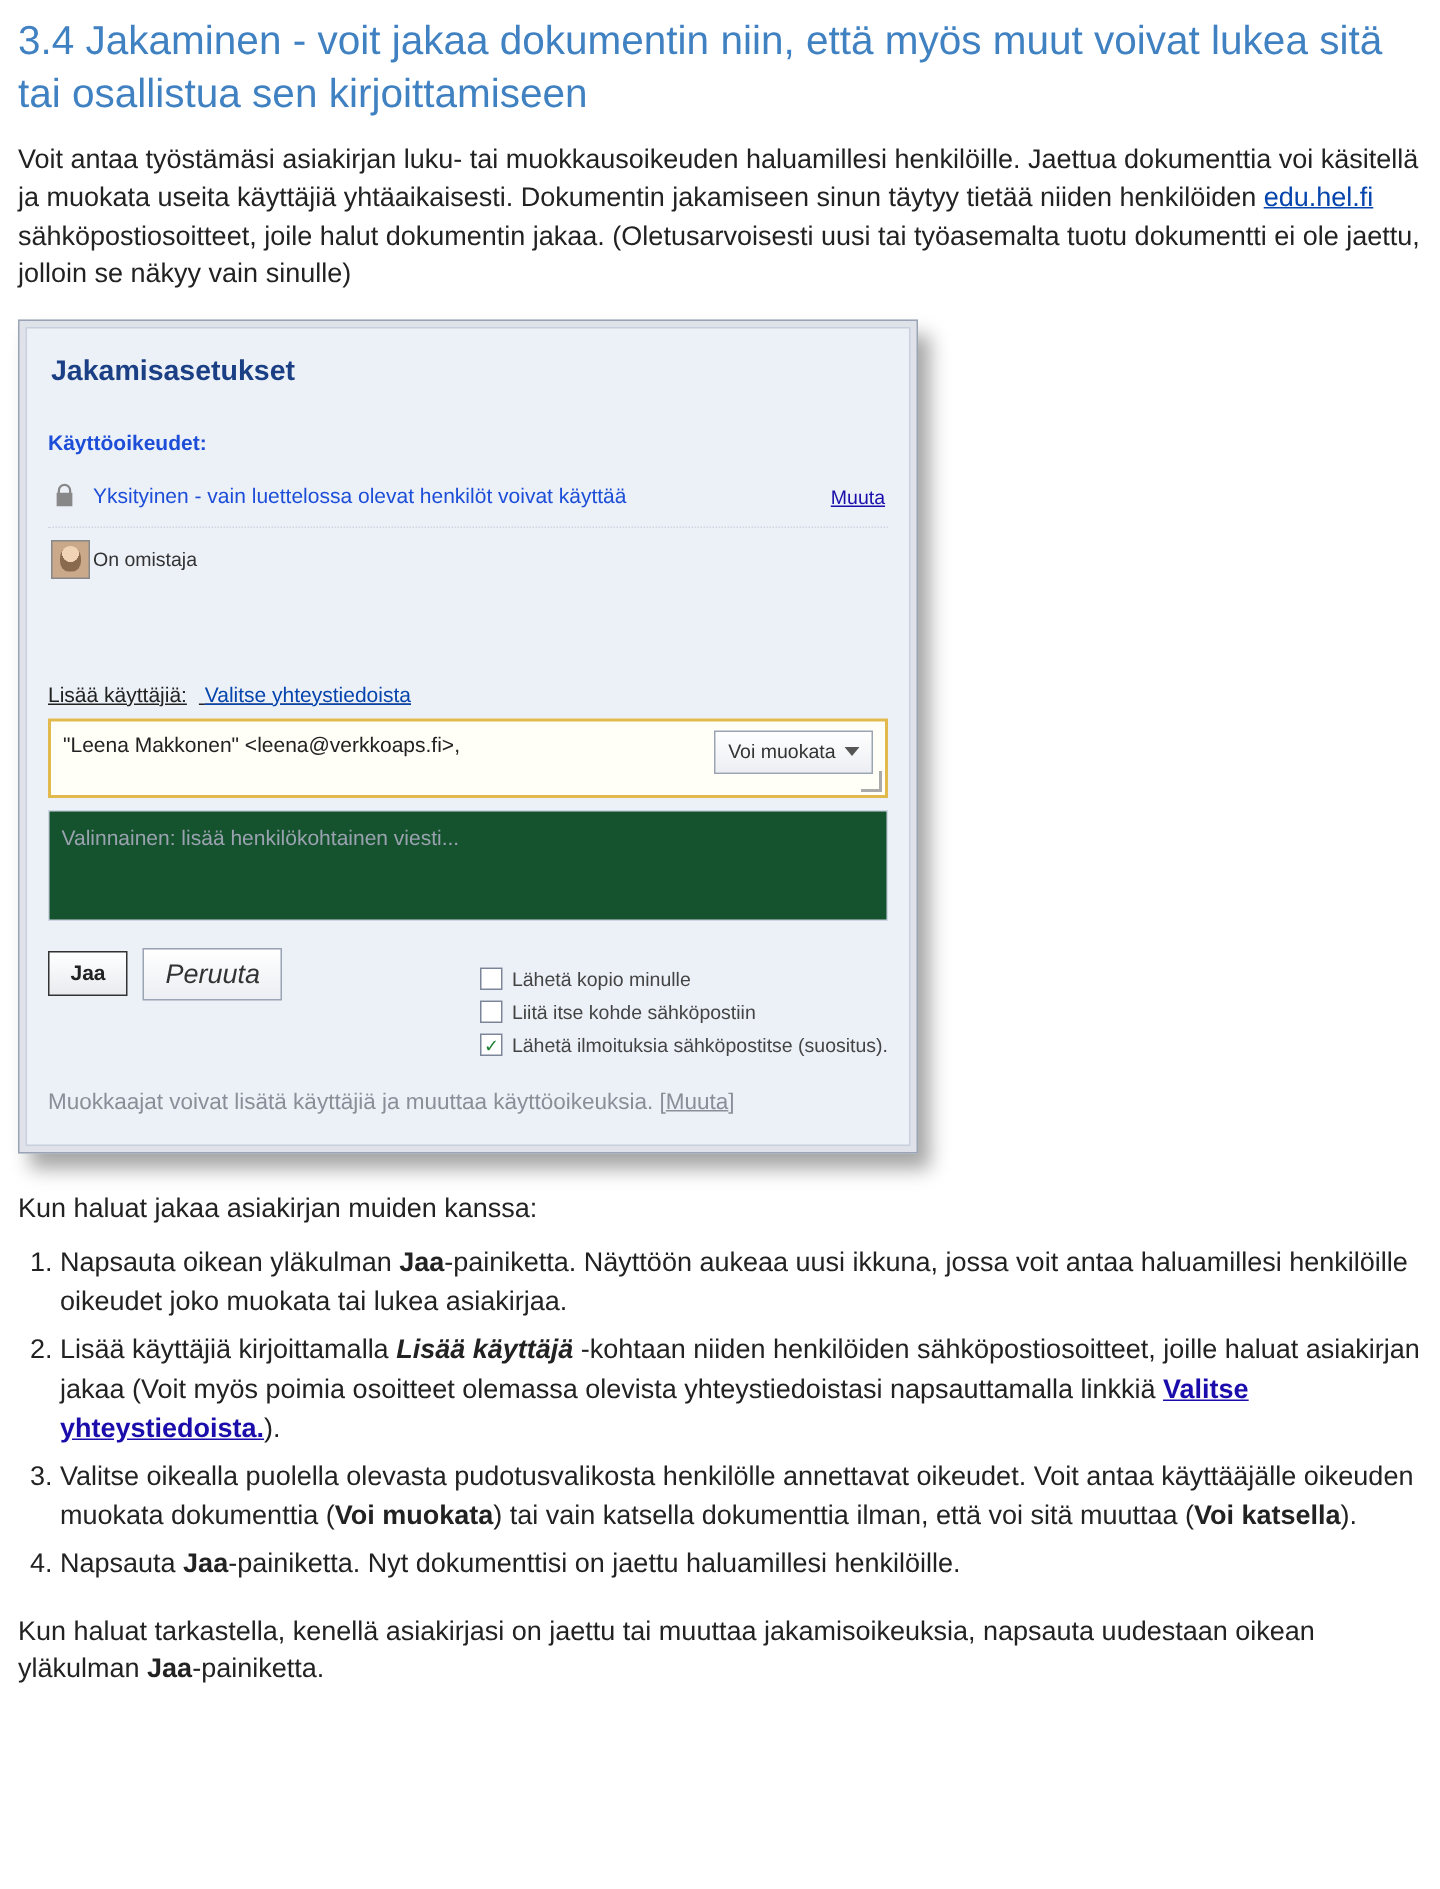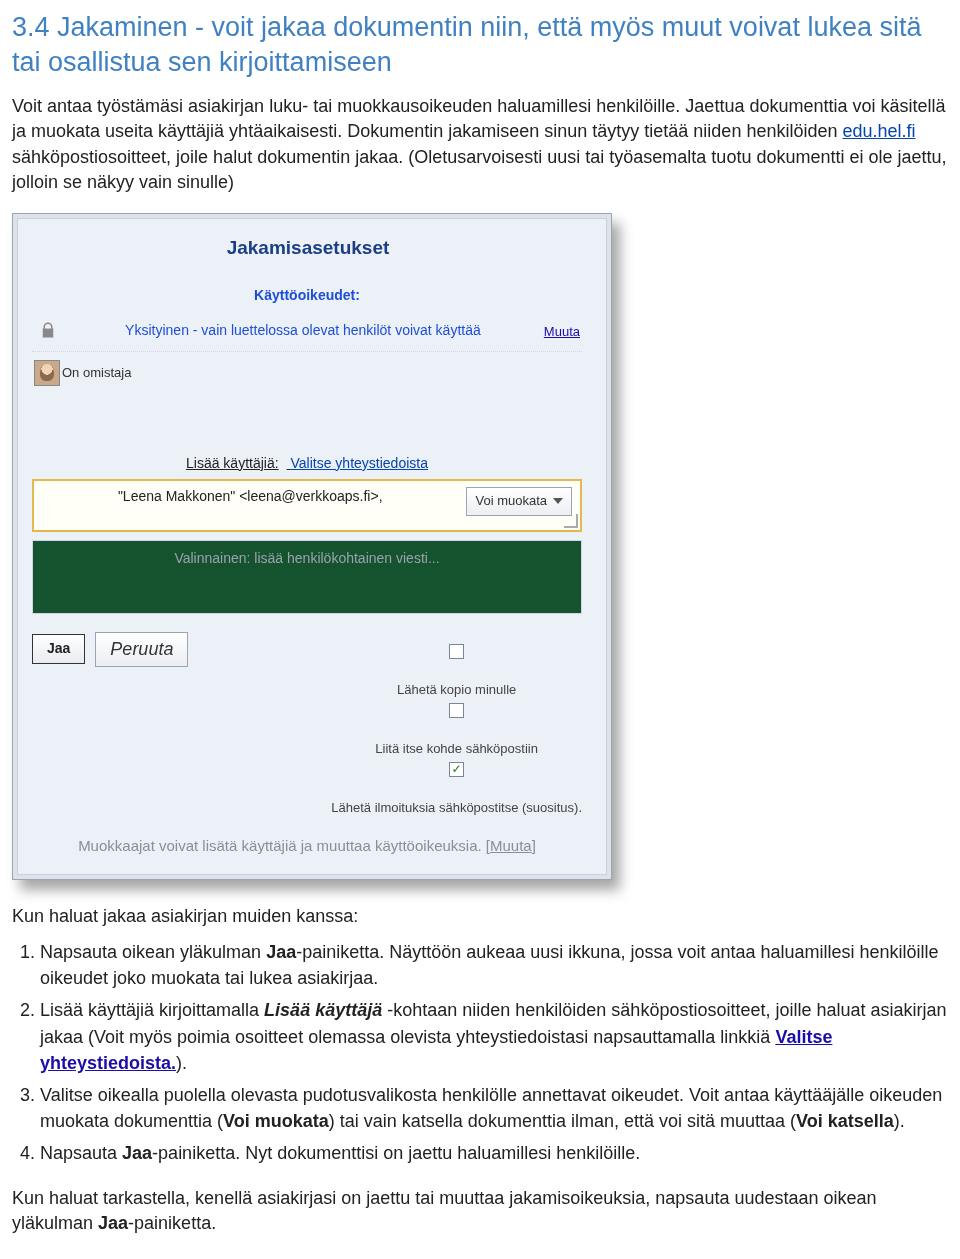--- a/index.html
+++ b/index.html
@@ -30,22 +30,21 @@
     width: 590px;
     margin: 18px 0 24px 0;
     background: #dfe3e9;
     padding: 4px;
     box-shadow: 8px 10px 12px rgba(0,0,0,0.35);
     border: 1px solid #9aa4b5;
   }
   .dialog-inner {
     background: #ecf0f7;
     border: 1px solid #c8d0de;
-    padding: 10px 24px 18px 14px;
-    text-align: center;
+    padding: 10px 14px 18px 14px;
   }
   .dlg-title {
     color: #1a3f84;
     font-size: 19px;
     font-weight: bold;
     margin: 6px 0 24px 2px;
   }
   .dlg-label {
     font-size: 14px;
     font-weight: bold;
@@ -129,21 +128,21 @@
     color: #9aa2b0;
     min-height: 56px;
   }
 
   .opts {
     margin-top: 16px;
     display:flex;
     justify-content:flex-end;
   }
   .opts-inner{ font-size:13px; color:#444; }
-  .opt { display:flex; align-items:center; gap:22px; margin-bottom:4px;flex-direction:column; }
+  .opt { display:flex; align-items:center; gap:6px; margin-bottom:4px; }
   .cb {
     width:13px;height:13px;
     border:1px solid #7b8599;
     background:#fff;
     display:inline-flex;align-items:center;justify-content:center;
   }
   .cb.checked::after{
     content:"✓";
     color:#1a7f2e;
     font-size:12px;

